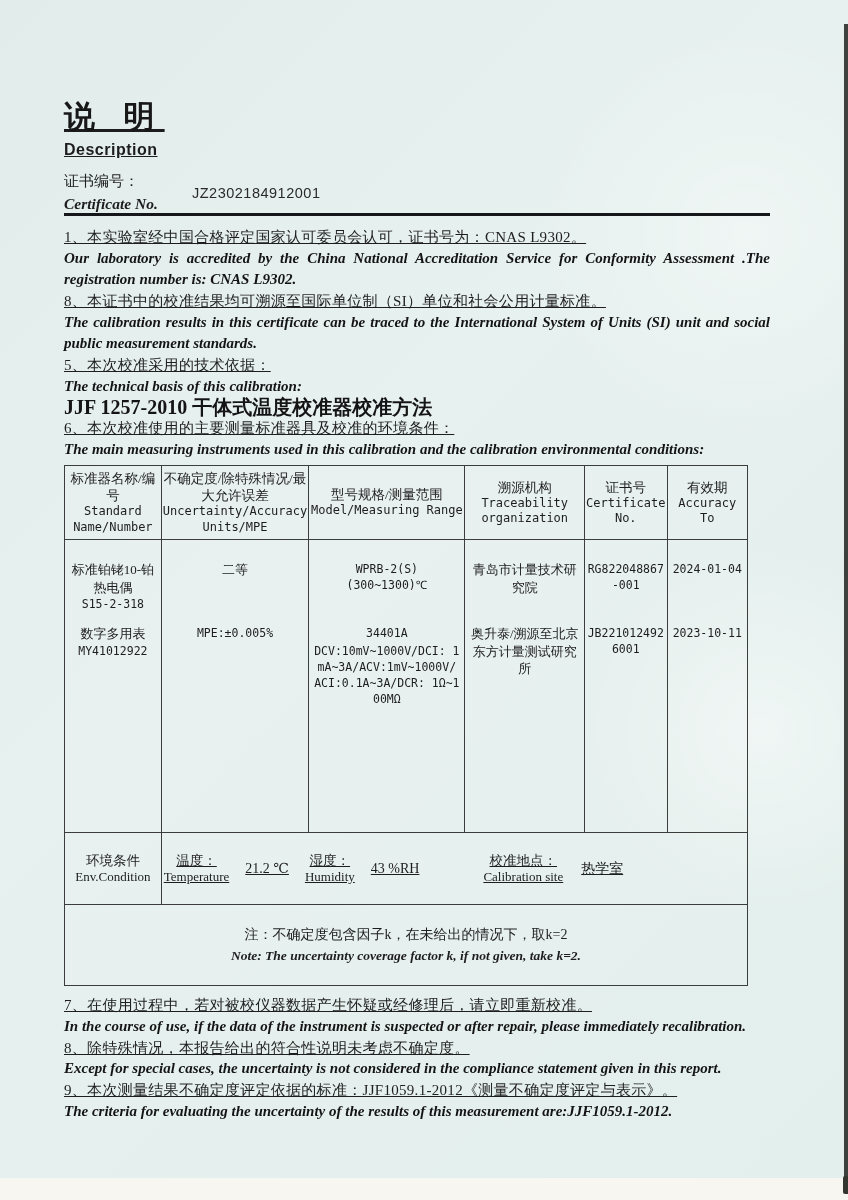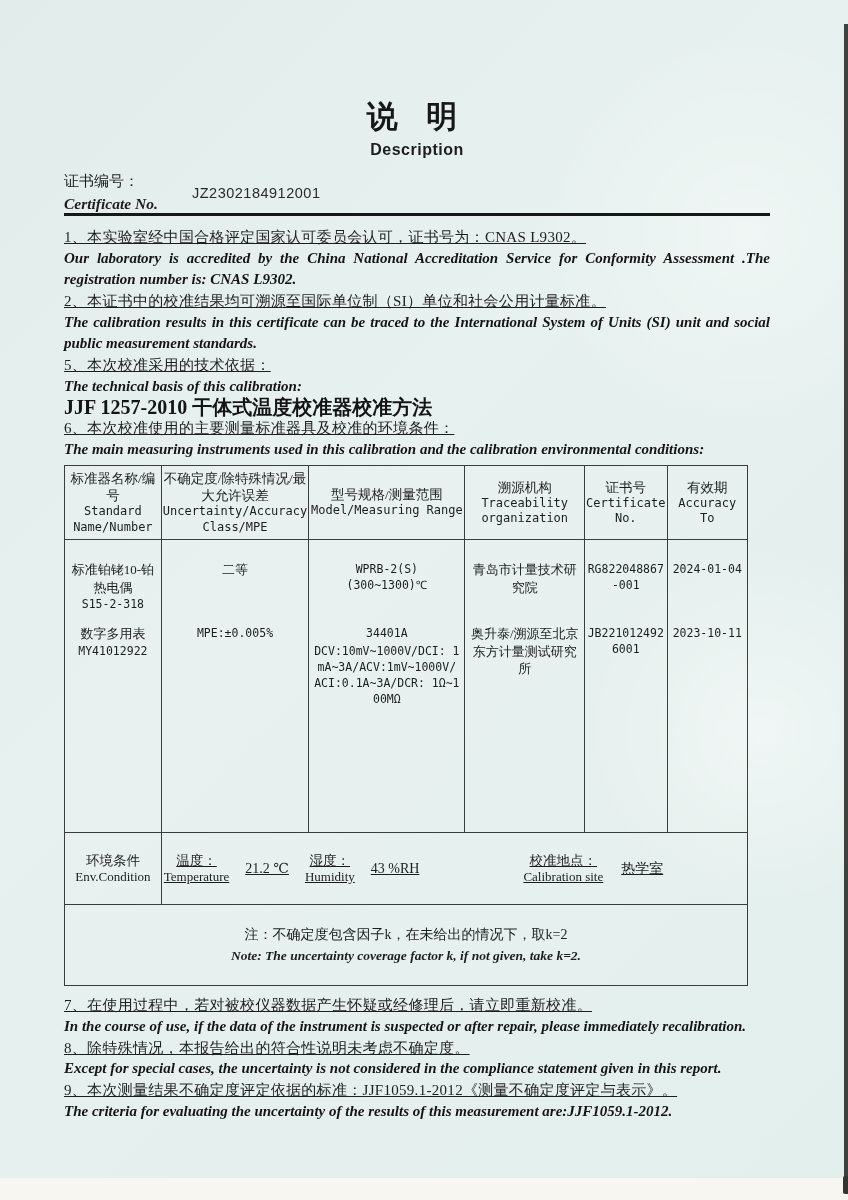--- a/index.html
+++ b/index.html
@@ -21,21 +21,21 @@
   .scan-edge-right {
     position:absolute; right:0; top:24px; width:4px; height:1154px;
     background:#20221f; opacity:.85;
   }
   .scan-notch {
     position:absolute; right:0; bottom:6px; width:5px; height:18px;
     background:#33352f; border-radius:2px 0 0 2px;
   }
   .content { position:absolute; left:64px; top:0; width:706px; }
 
-  .title-block { text-align:center; margin-top:96px; }
+  .title-block { text-align:left; margin-top:96px;text-decoration:underline; }
   .title-cn {
     font-family:"Liberation Sans","DejaVu Sans",sans-serif;
     font-weight:bold; font-size:31px; letter-spacing:10px; color:#171717;
   }
   .title-en {
     font-family:"Liberation Sans","DejaVu Sans",sans-serif;
     font-weight:bold; font-size:16px; margin-top:3px; letter-spacing:0.5px;
   }
 
   .cert-block { position:relative; margin-top:13px; height:44px;
@@ -114,21 +114,21 @@
       <div class="cert-label-en">Certificate No.</div>
       <div class="cert-number">JZ2302184912001</div>
     </div>
 
     <div class="items">
       <div>
         <div class="line-cn">1、本实验室经中国合格评定国家认可委员会认可，证书号为：CNAS L9302。</div>
         <div class="line-en">Our laboratory is accredited by the China National Accreditation Service for Conformity Assessment .The registration number is: CNAS L9302.</div>
       </div>
       <div>
-        <div class="line-cn">2、本证书中的校准结果均可溯源至国际单位制（SI）单位和社会公用计量标准。</div>
+        <div class="line-cn">8、本证书中的校准结果均可溯源至国际单位制（SI）单位和社会公用计量标准。</div>
         <div class="line-en">The calibration results in this certificate can be traced to the International System of Units (SI) unit and social public measurement standards.</div>
       </div>
       <div>
         <div class="line-cn">5、本次校准采用的技术依据：</div>
         <div class="line-en">The technical basis of this calibration:</div>
         <div class="line-extra">JJF 1257-2010 干体式温度校准器校准方法</div>
       </div>
       <div>
         <div class="line-cn">6、本次校准使用的主要测量标准器具及校准的环境条件：</div>
         <div class="line-en">The main measuring instruments used in this calibration and  the calibration environmental conditions:</div>
@@ -137,21 +137,21 @@
 
     <table class="std">
       <tbody>
           <tr>
         <th class="col1">
           <div class="th-cn">标准器名称/编号</div>
           <div class="th-en">Standard Name/Number</div>
         </th>
         <th class="col2">
           <div class="th-cn">不确定度/除特殊情况/最大允许误差</div>
-          <div class="th-en">Uncertainty/Accuracy Class/MPE</div>
+          <div class="th-en">Uncertainty/Accuracy Units/MPE</div>
         </th>
         <th class="col3">
           <div class="th-cn">型号规格/测量范围</div>
           <div class="th-en">Model/Measuring Range</div>
         </th>
         <th class="col4">
           <div class="th-cn">溯源机构</div>
           <div class="th-en">Traceability organization</div>
         </th>
         <th class="col5">
@@ -227,21 +227,21 @@
             <div class="env-group">
               <div class="env-cn">温度：</div>
               <div class="env-en">Temperature</div>
             </div>
             <div class="env-val">21.2 ℃</div>
             <div class="env-group">
               <div class="env-cn">湿度：</div>
               <div class="env-en">Humidity</div>
             </div>
             <div class="env-val">43 %RH</div>
-            <div class="env-group" style="margin-left:88px;">
+            <div class="env-group" style="margin-left:48px;">
               <div class="env-cn">校准地点：</div>
               <div class="env-en">Calibration site</div>
             </div>
             <div class="env-val env-site-val">热学室</div>
           </div>
         </td>
       </tr>
       <tr>
         <td class="notecell" colspan="6">
           <div class="note-cn">注：不确定度包含因子k，在未给出的情况下，取k=2</div>

